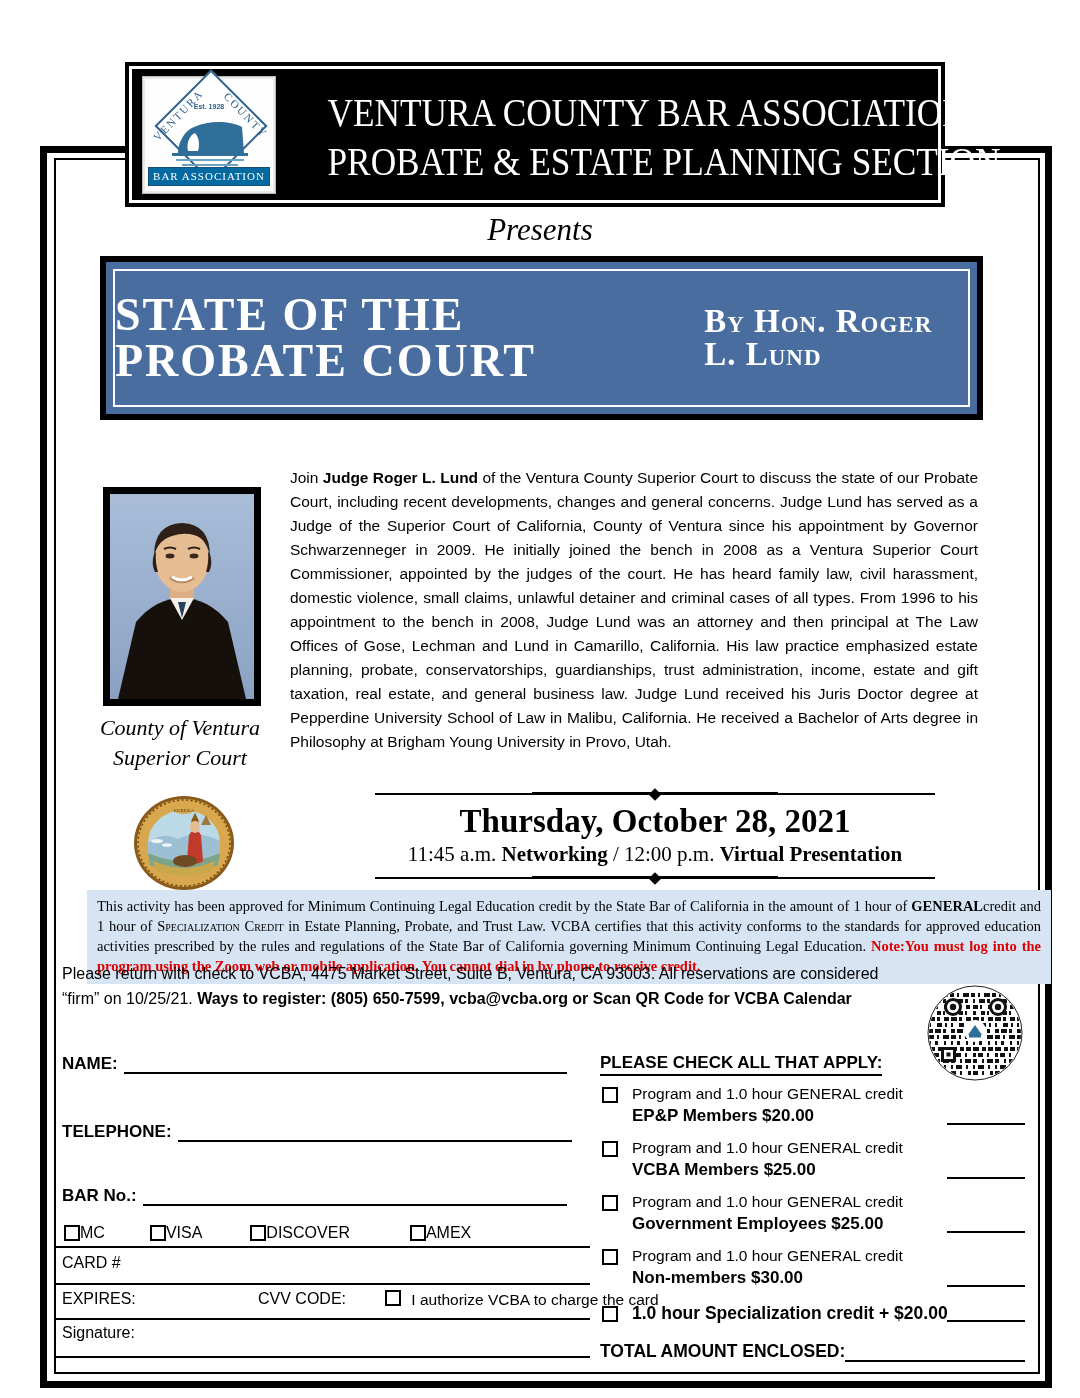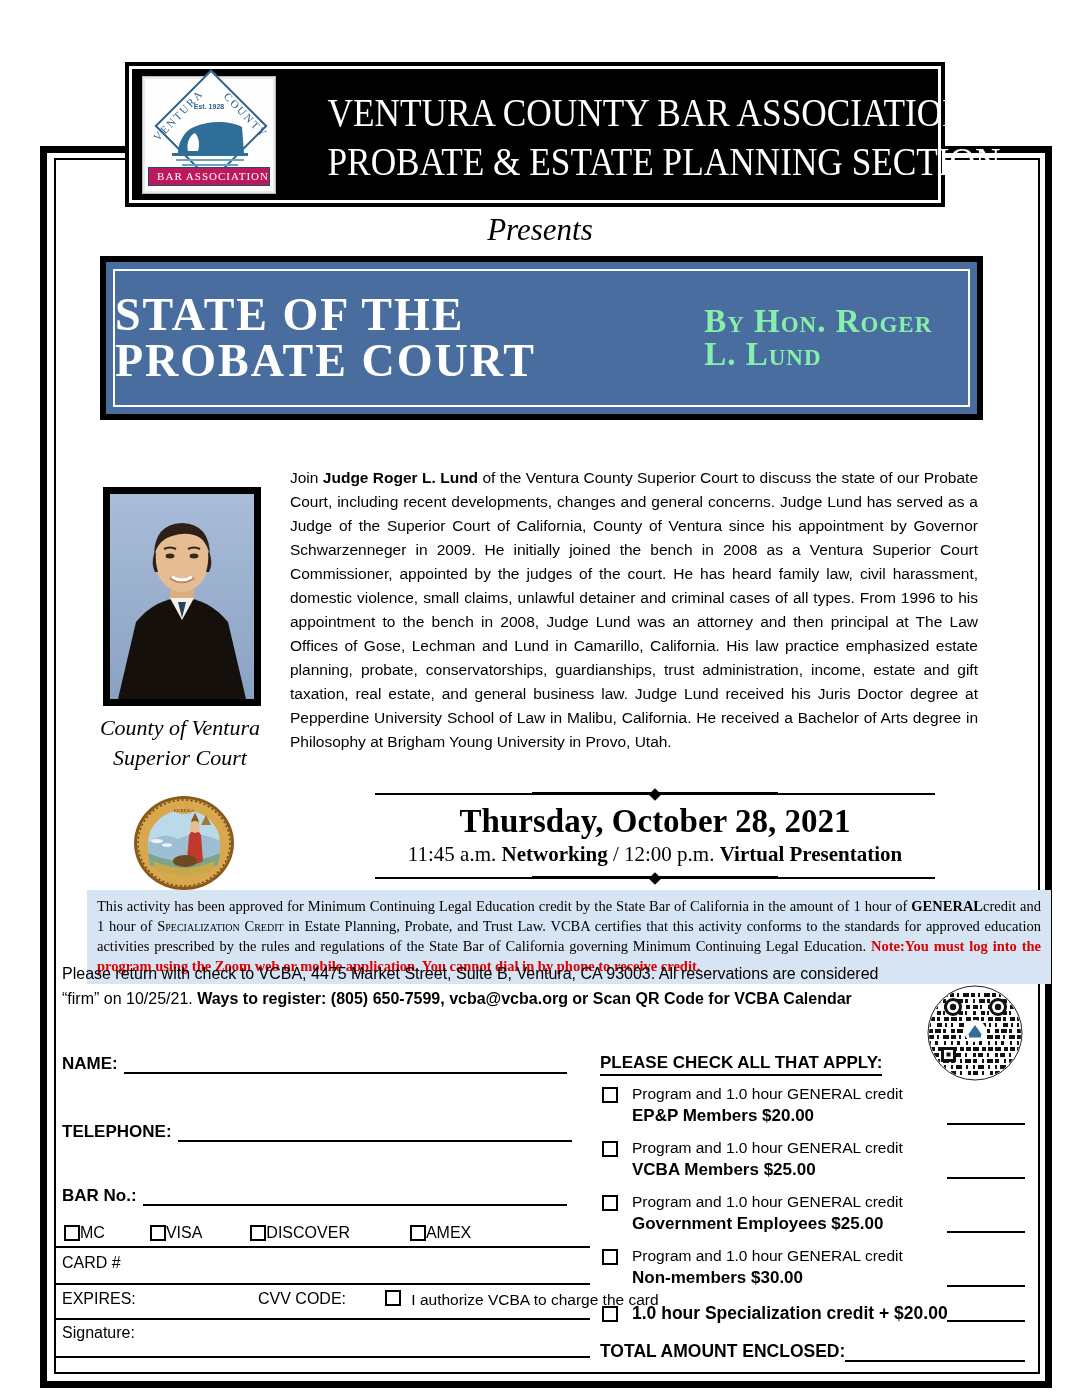--- a/index.html
+++ b/index.html
@@ -23,34 +23,34 @@
   .logo{position:absolute;left:10px;top:7px;width:132px;height:116px;background:#fdfdfd;
         border:1px solid #bbb;box-shadow:0 0 0 2px #e9e9e9 inset;}
   .logo .diamond{position:absolute;left:50%;top:47px;width:76px;height:76px;margin-left:-38px;margin-top:-38px;
         transform:rotate(45deg);border:2px solid #2b5f8e;background:#fff;}
   .logo .word-l{position:absolute;left:2px;top:32px;transform:rotate(-46deg);font-family:"Liberation Serif",serif;
         font-size:11px;letter-spacing:2px;color:#2b5f8e;}
   .logo .word-r{position:absolute;right:0px;top:32px;transform:rotate(46deg);font-family:"Liberation Serif",serif;
         font-size:11px;letter-spacing:2px;color:#2b5f8e;}
   .logo .est{position:absolute;left:0;right:0;top:26px;text-align:center;font-size:7px;font-weight:bold;color:#2b5f8e;}
   .logo .arch{position:absolute;left:21px;top:36px;}
-  .logo .ribbon{position:absolute;left:5px;right:5px;bottom:7px;height:17px;background:#be185d;border:1px solid #1c4f75;
-        color:#fff;font-family:"Liberation Serif",serif;font-size:11px;letter-spacing:1px;text-align:right;line-height:17px;}
+  .logo .ribbon{position:absolute;left:5px;right:5px;bottom:7px;height:17px;background:#0369a1;border:1px solid #1c4f75;
+        color:#fff;font-family:"Liberation Serif",serif;font-size:11px;letter-spacing:1px;text-align:center;line-height:17px;}
 
   
   .presents{position:absolute;left:0;width:100%;top:212px;text-align:center;
             font-family:"Liberation Serif",serif;font-style:italic;font-size:31px;}
 
   
   .title-banner{position:absolute;left:100px;top:256px;width:871px;height:152px;border:6px solid #000;}
   .title-banner-inner{position:absolute;inset:7px;border:2px solid #fff;display:flex;
             align-items:center;justify-content:center;gap:6px;}
   .banner-title{font-family:"Liberation Serif",serif;font-weight:bold;font-size:46px;letter-spacing:2px;color:#fff;line-height:1;}
   .banner-byline{font-family:"Liberation Serif",serif;font-weight:bold;font-size:33px;font-variant:small-caps;
-            letter-spacing:1px;color:#86efac;line-height:1;}
+            letter-spacing:1px;color:#ffffff;line-height:1;}
 
   
   .photo-frame{position:absolute;left:103px;top:487px;width:144px;height:205px;border:7px solid #000;background:#8ea8c8;}
   .photo-caption{position:absolute;left:80px;top:713px;width:200px;text-align:center;
             font-family:"Liberation Serif",serif;font-style:italic;font-size:22px;line-height:1.35;}
   .bio{position:absolute;left:290px;top:466px;width:688px;text-align:justify;
        font-size:15.5px;line-height:24px;}
 
   
   .date-block{position:absolute;left:375px;top:793px;width:560px;text-align:center;}

